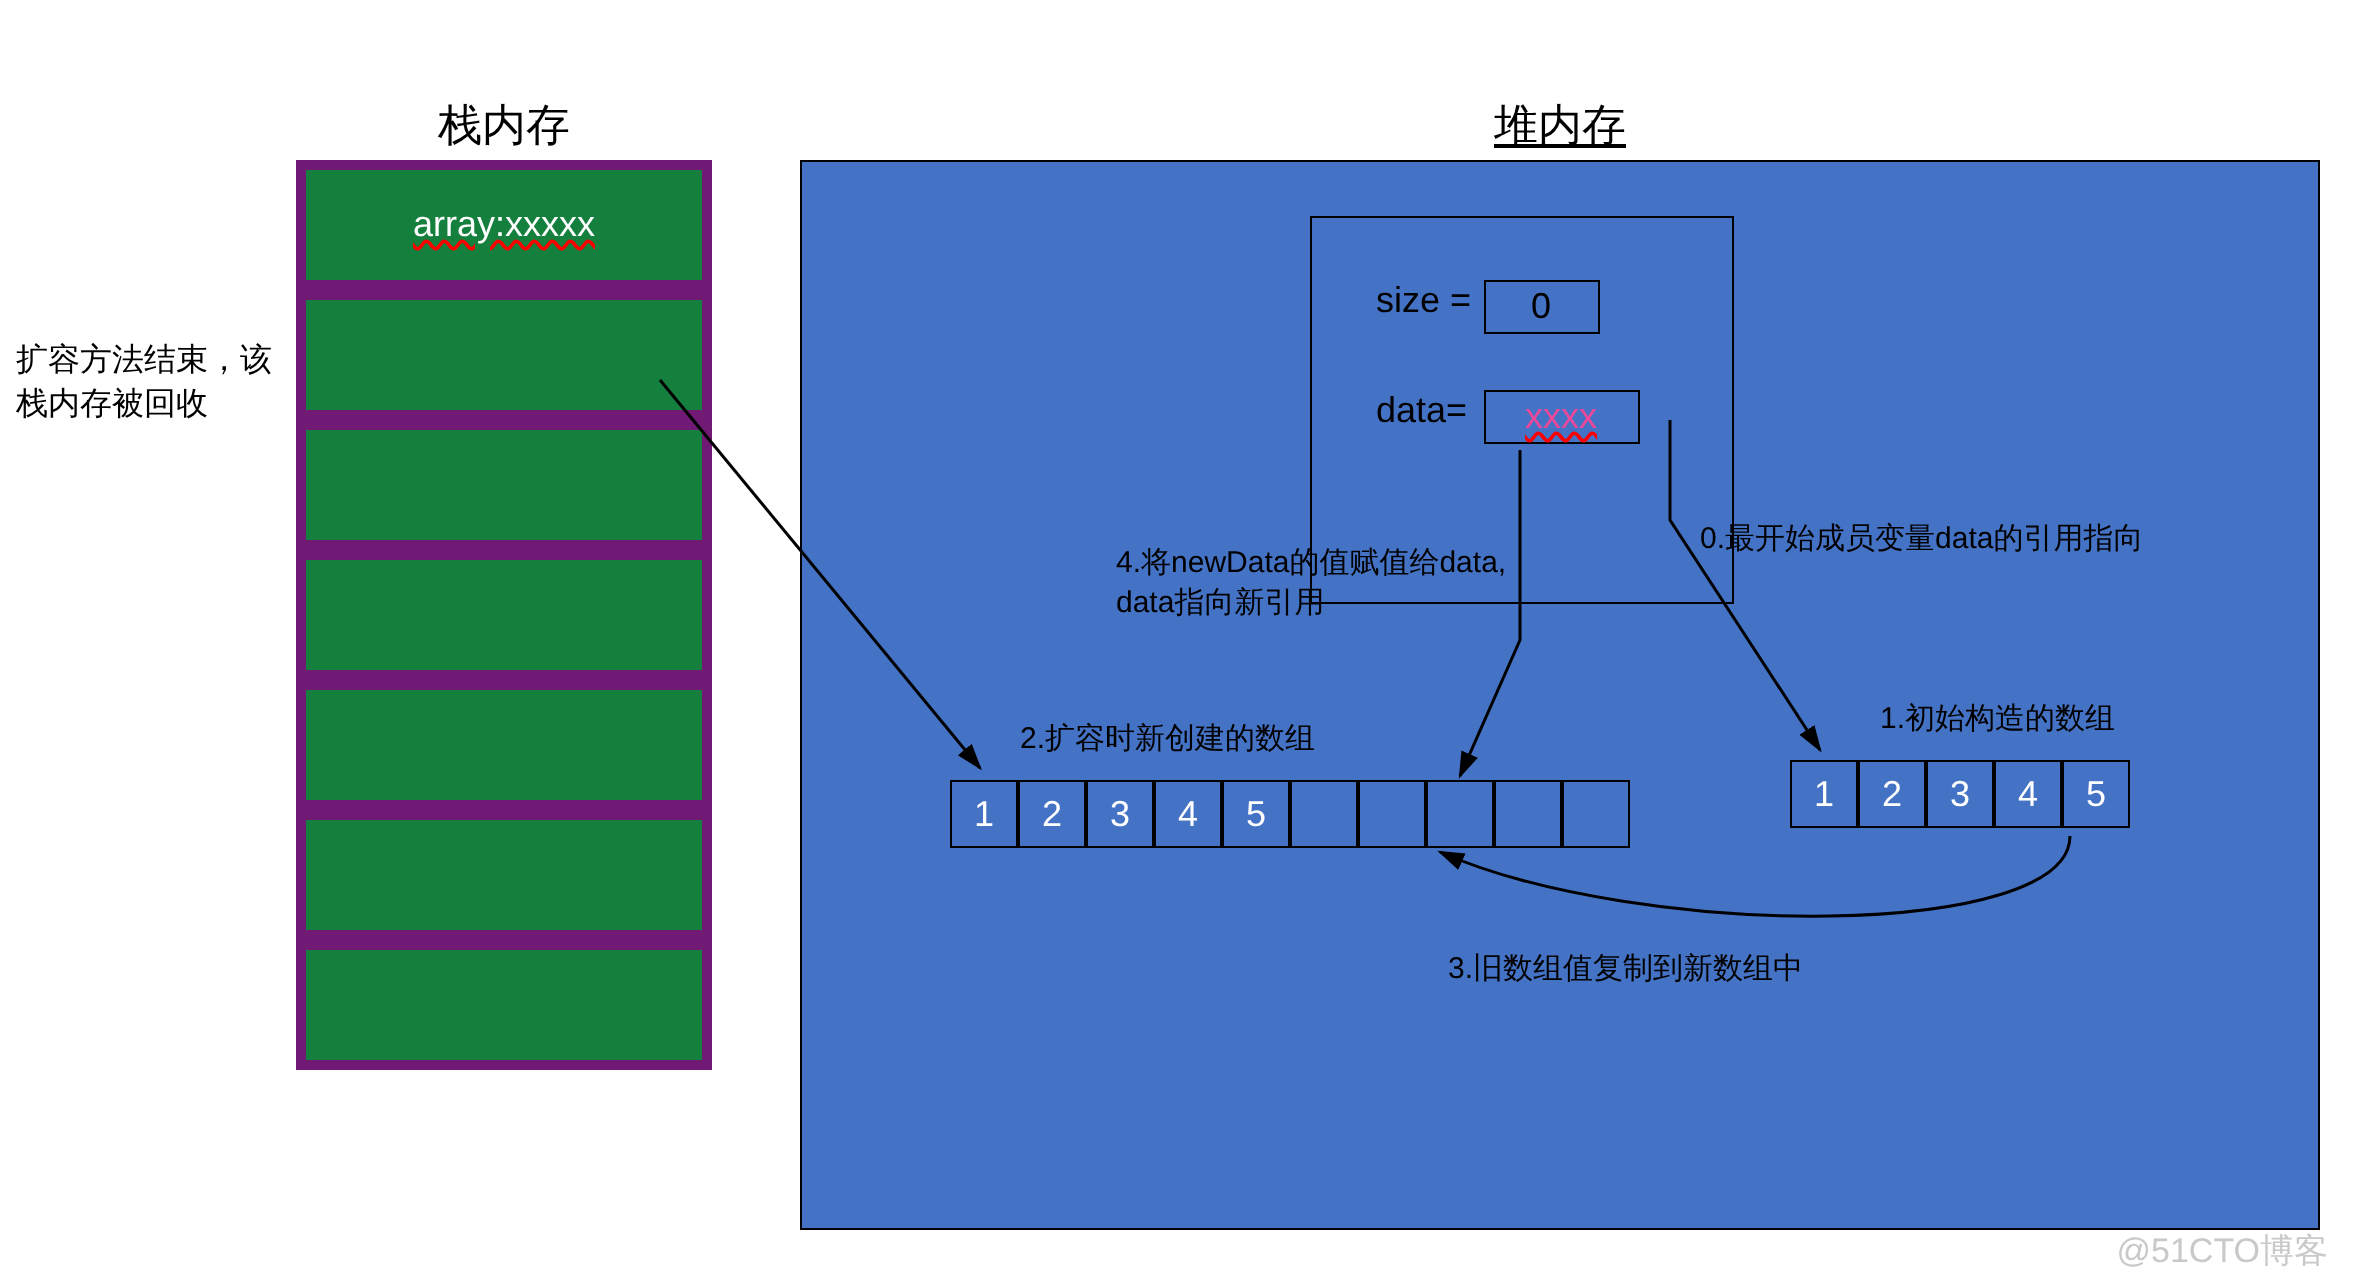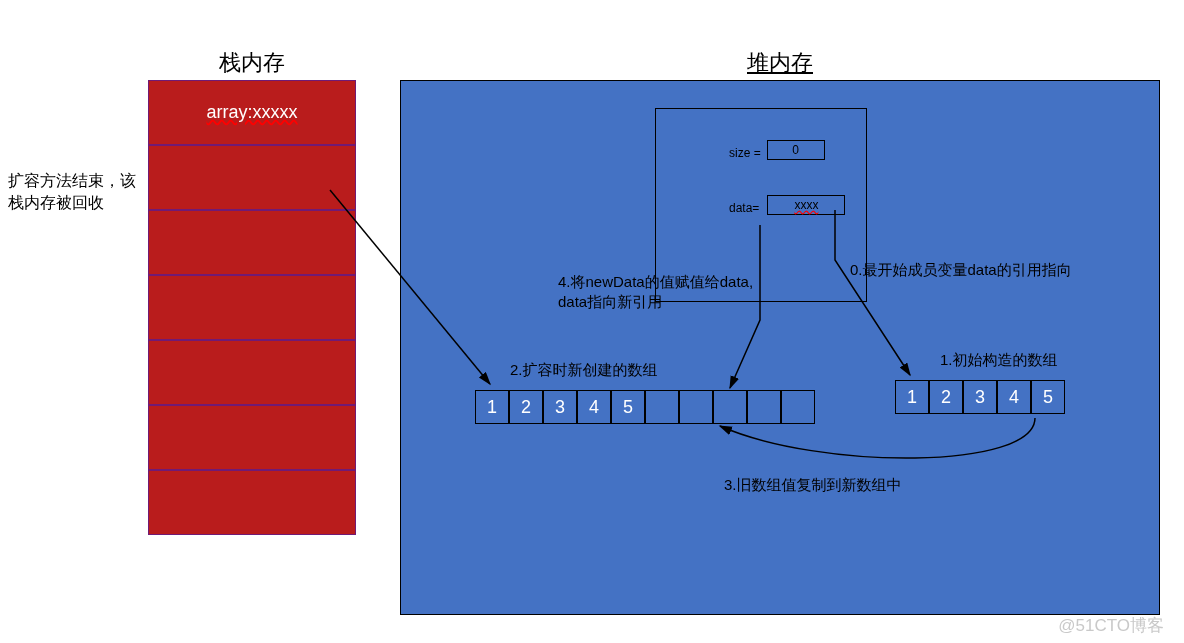--- a/index.html
+++ b/index.html
@@ -27,23 +27,23 @@
   .stack-title {
     position: absolute;
     left: 148px;
     top: 48px;
     width: 208px;
     text-align: center;
     font-size: 22px;
   }
   .stack-row {
     height: 65px;
-    border: 1px solid #701a75;
+    border: 5px solid #701a75;
     box-sizing: border-box;
-    background: #b91c1c;
+    background: #15803d;
     color: #fff;
     display: flex;
     align-items: center;
     justify-content: center;
     font-size: 18px;
   }
   .underline { text-decoration: underline; text-decoration-color: #ff0000; text-decoration-style: wavy; }
   .side-note {
     position: absolute;
     left: 8px;
@@ -74,31 +74,31 @@
   }
   .obj-box {
     position: absolute;
     left: 655px; top: 108px;
     width: 210px; height: 192px;
     border: 1px solid #000;
     background: transparent;
   }
   .obj-row {
     position: absolute;
-    display: flex; align-items: flex-end;
-    font-size: 12px; color:#000;margin-left:41px;
+    display: flex; align-items: flex-start;
+    font-size: 18px; color:#000;
   }
   .val-box {
     border: 1px solid #000;
     padding: 2px 8px;
     min-width: 40px;
     text-align: center;
     background: transparent;
   }
-  .val-box.red { color:#000000; text-decoration: underline; text-decoration-color:#ff0000; text-decoration-style: wavy;}
+  .val-box.red { color:#ec4899; text-decoration: underline; text-decoration-color:#ff0000; text-decoration-style: wavy;}
   .arr {
     position: absolute;
     display: flex;
   }
   .cell {
     width: 34px; height: 34px;
     border: 1px solid #000;
     box-sizing: border-box;
     display: flex; align-items:center; justify-content:center;
     font-size: 18px; color:#fff;

